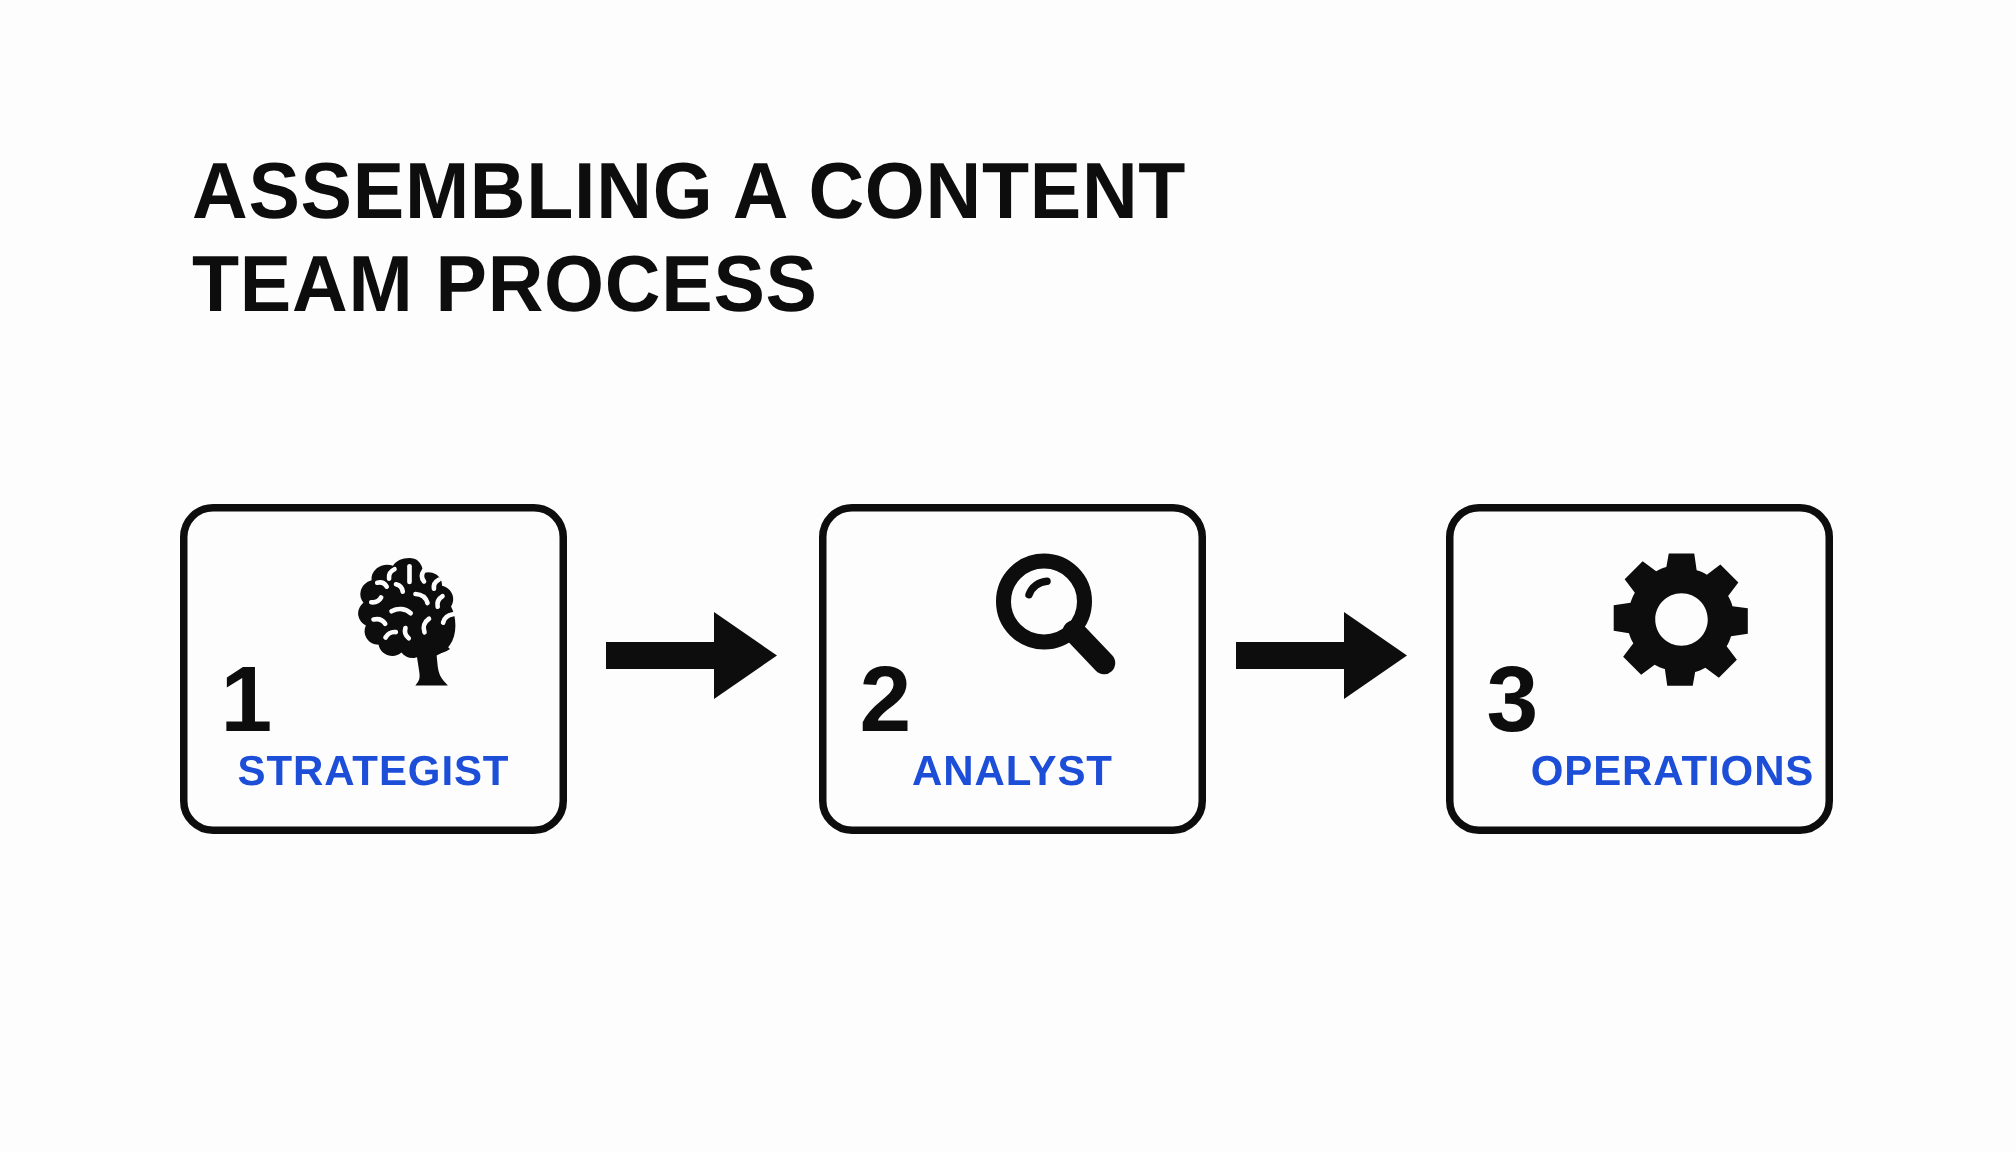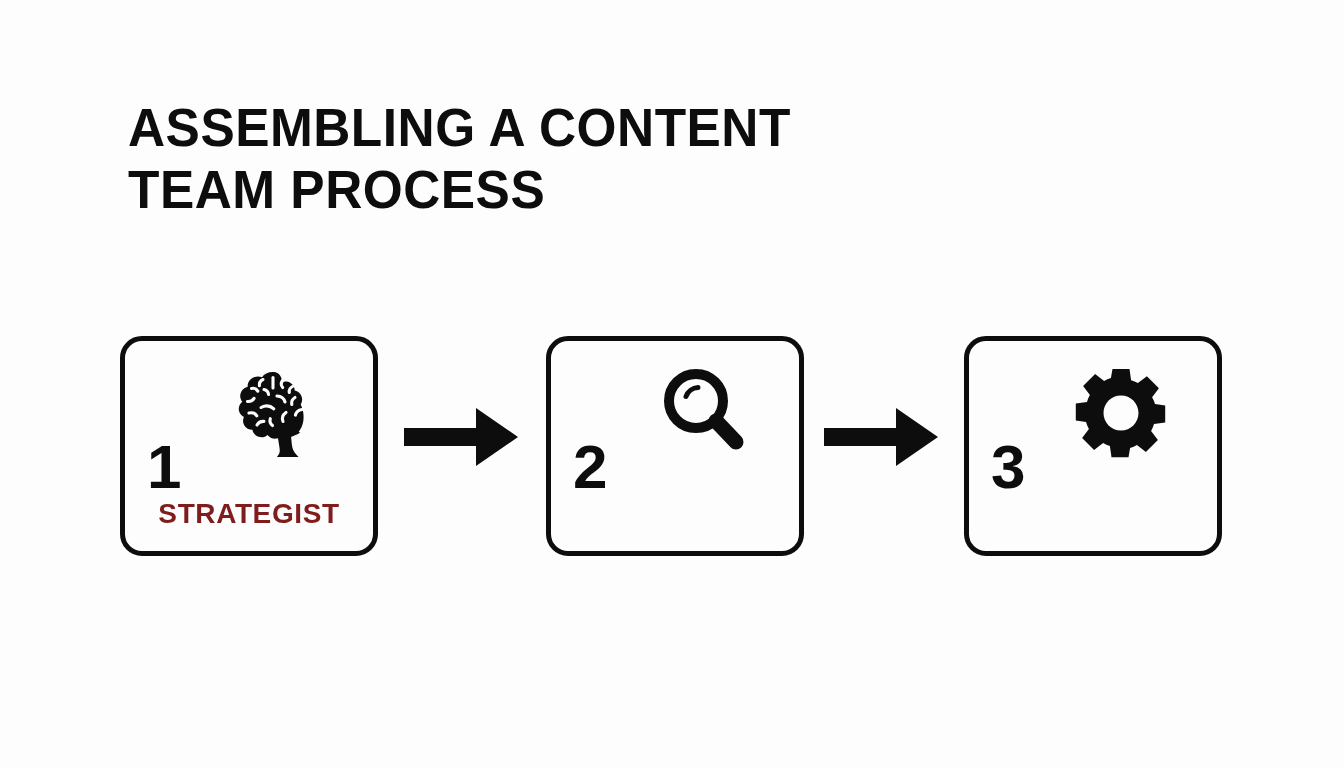--- a/index.html
+++ b/index.html
@@ -81,21 +81,21 @@
   .card-label {
     position: absolute;
     left: 0;
     right: 0;
     top: 157px;
     text-align: center;
     font-family: "Liberation Sans", sans-serif;
     font-weight: bold;
     font-size: 28px;
     letter-spacing: 0.6px;
-    color: #7f1d1d;
+    color: #1d4ed8;
     white-space: nowrap;
   }
   .card-3 .card-label {
     left: 18px;
     right: -26px;
   }
 
   
   .arrow {
     position: absolute;
@@ -153,30 +153,32 @@
 
   <div class="card card-2">
     <div class="card-icon">
       <svg viewBox="0 0 100 100" xmlns="http://www.w3.org/2000/svg">
         <circle cx="43" cy="38" r="27" fill="none" stroke="#0d0d0d" stroke-width="10"></circle>
         <path d="M33 33.5a13.5 13.5 0 0 1 12-9" fill="none" stroke="#0d0d0d" stroke-width="5" stroke-linecap="round"></path>
         <path d="M63 58 L83 79" fill="none" stroke="#0d0d0d" stroke-width="15" stroke-linecap="round"></path>
       </svg>
     </div>
     <div class="card-number">2</div>
+    <div class="card-label">ANALYST</div>
   </div>
 
   <div class="arrow arrow-2">
     <svg viewBox="0 0 114 58" xmlns="http://www.w3.org/2000/svg">
       <path fill="#0d0d0d" d="M0 20 H72 V0 L114 29 L72 58 V38 H0 Z"></path>
     </svg>
   </div>
 
   <div class="card card-3">
     <div class="card-icon">
       <svg viewBox="0 0 100 100" xmlns="http://www.w3.org/2000/svg">
         <path fill="#0d0d0d" fill-rule="evenodd" d="M41.5 6h17l1.6 11.2c2.4 0.7 4.7 1.6 6.8 2.9l9-6.8 12 12-6.8 9c1.3 2.1 2.2 4.4 2.9 6.8L94.2 42.5v17l-11.2 1.6c-0.7 2.4-1.6 4.7-2.9 6.8l6.8 9-12 12-9-6.8c-2.1 1.3-4.4 2.2-6.8 2.9L57.5 94.2h-17l-1.6-11.2c-2.4-0.7-4.7-1.6-6.8-2.9l-9 6.8-12-12 6.8-9c-1.3-2.1-2.2-4.4-2.9-6.8L4.8 57.5v-17l11.2-1.6c0.7-2.4 1.6-4.7 2.9-6.8l-6.8-9 12-12 9 6.8c2.1-1.3 4.4-2.2 6.8-2.9zM50 32.5c-9.7 0-17.5 7.8-17.5 17.5S40.3 67.5 50 67.5 67.5 59.7 67.5 50 59.7 32.5 50 32.5z"></path>
       </svg>
     </div>
     <div class="card-number">3</div>
+    <div class="card-label">OPERATIONS</div>
   </div>
 
 </div>
 
 </body></html>

